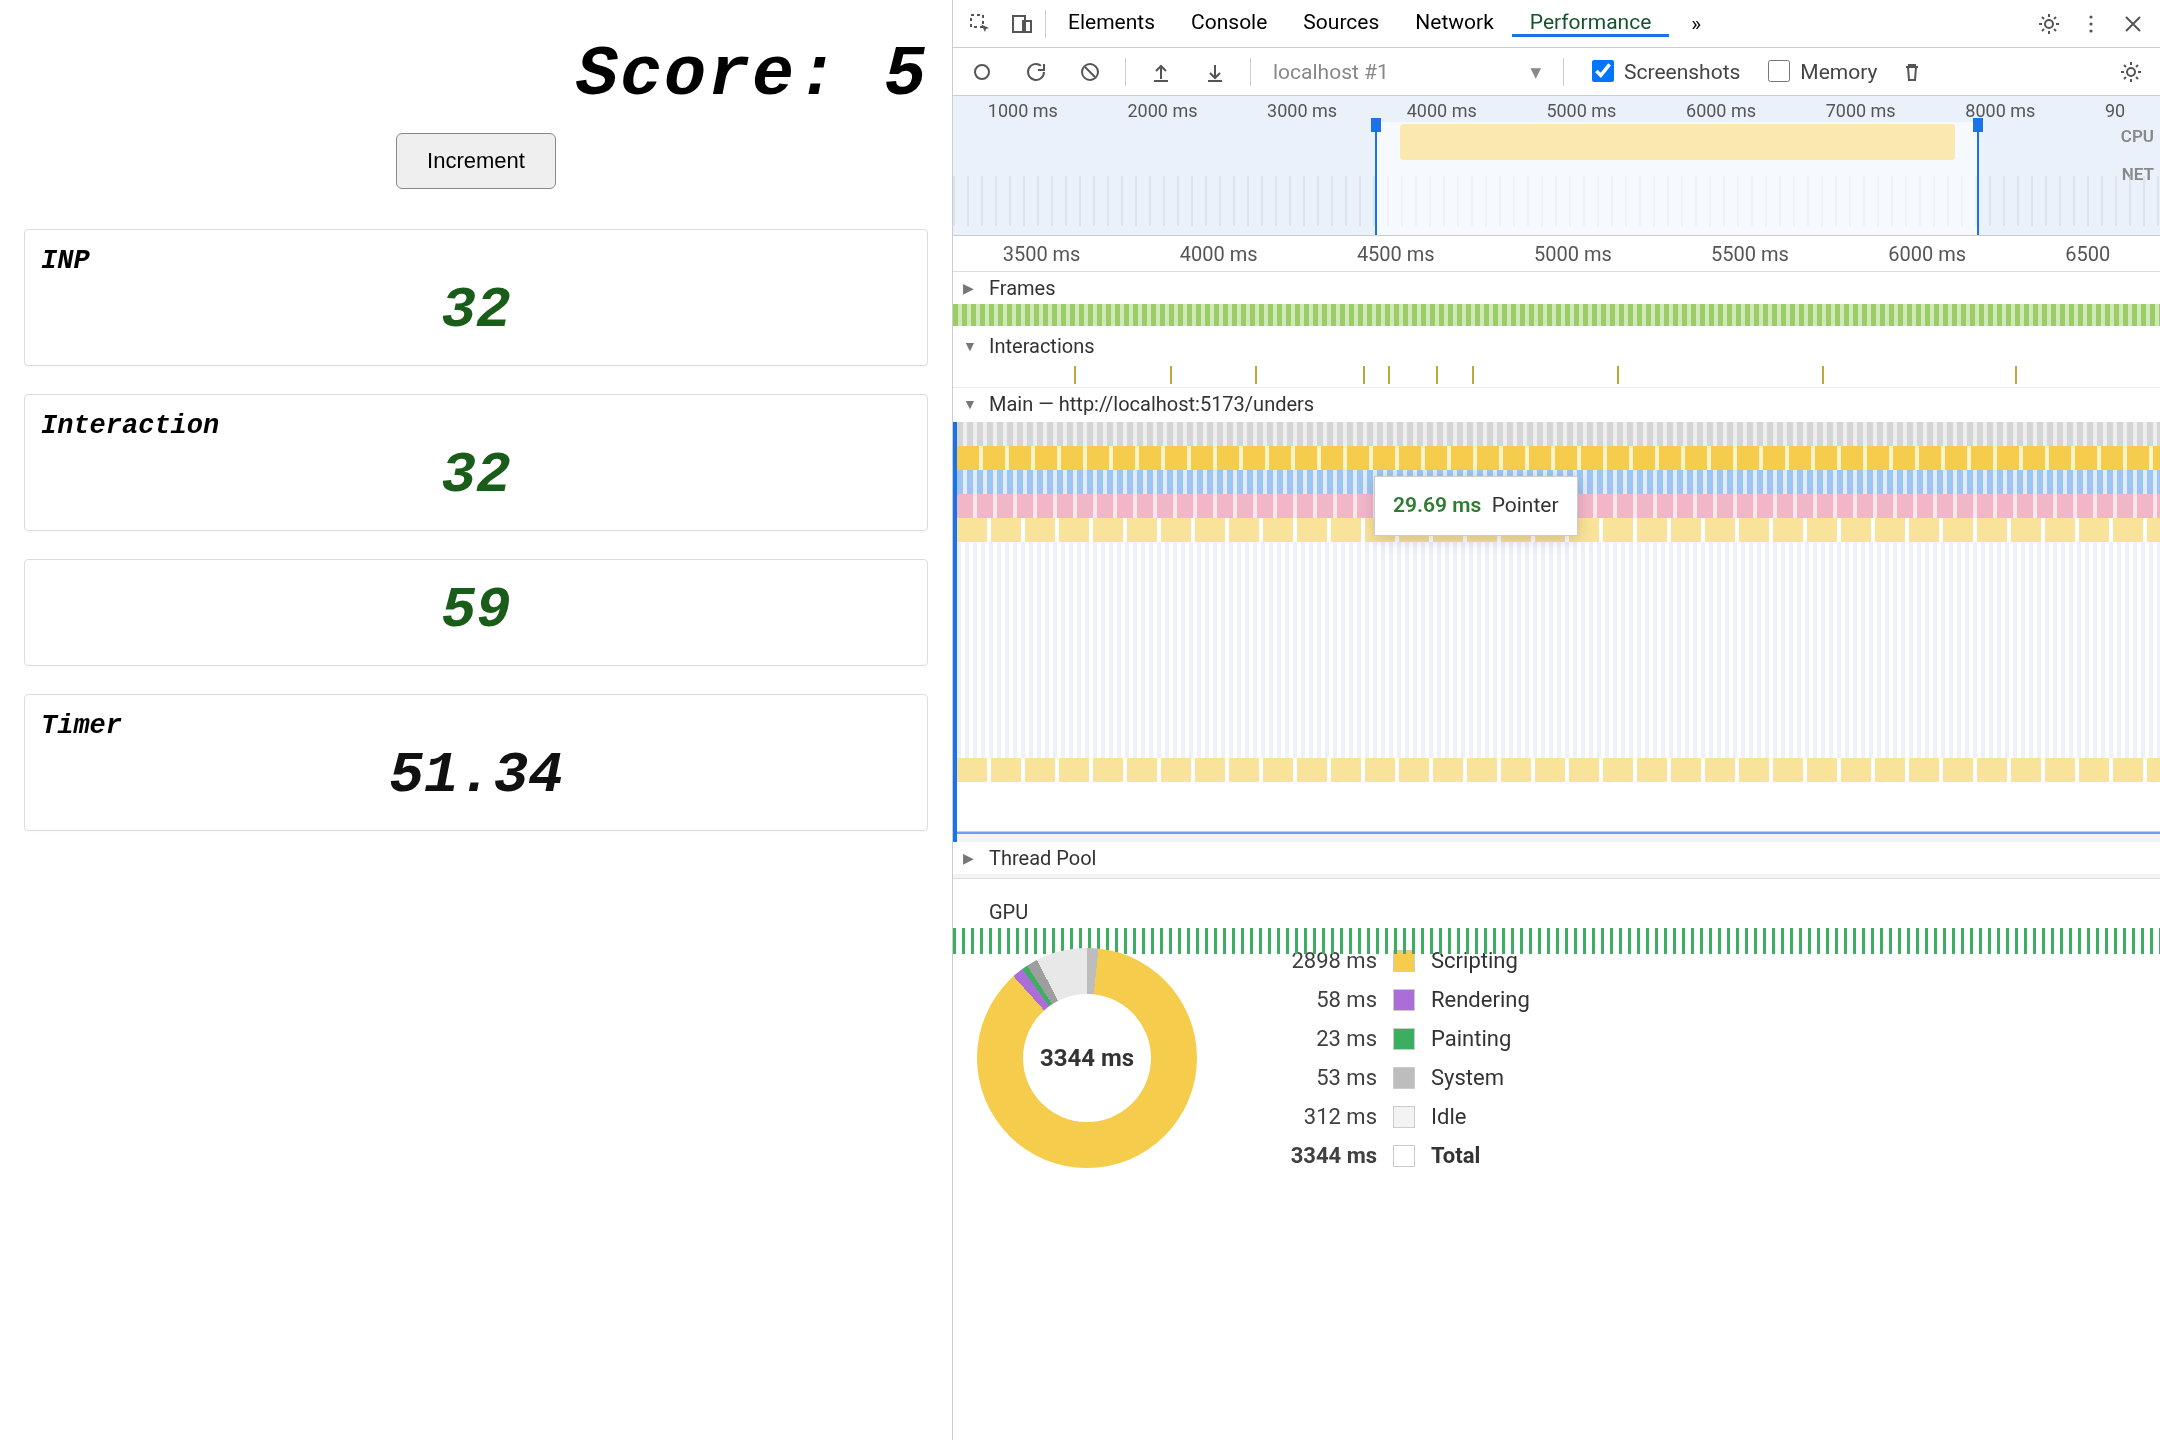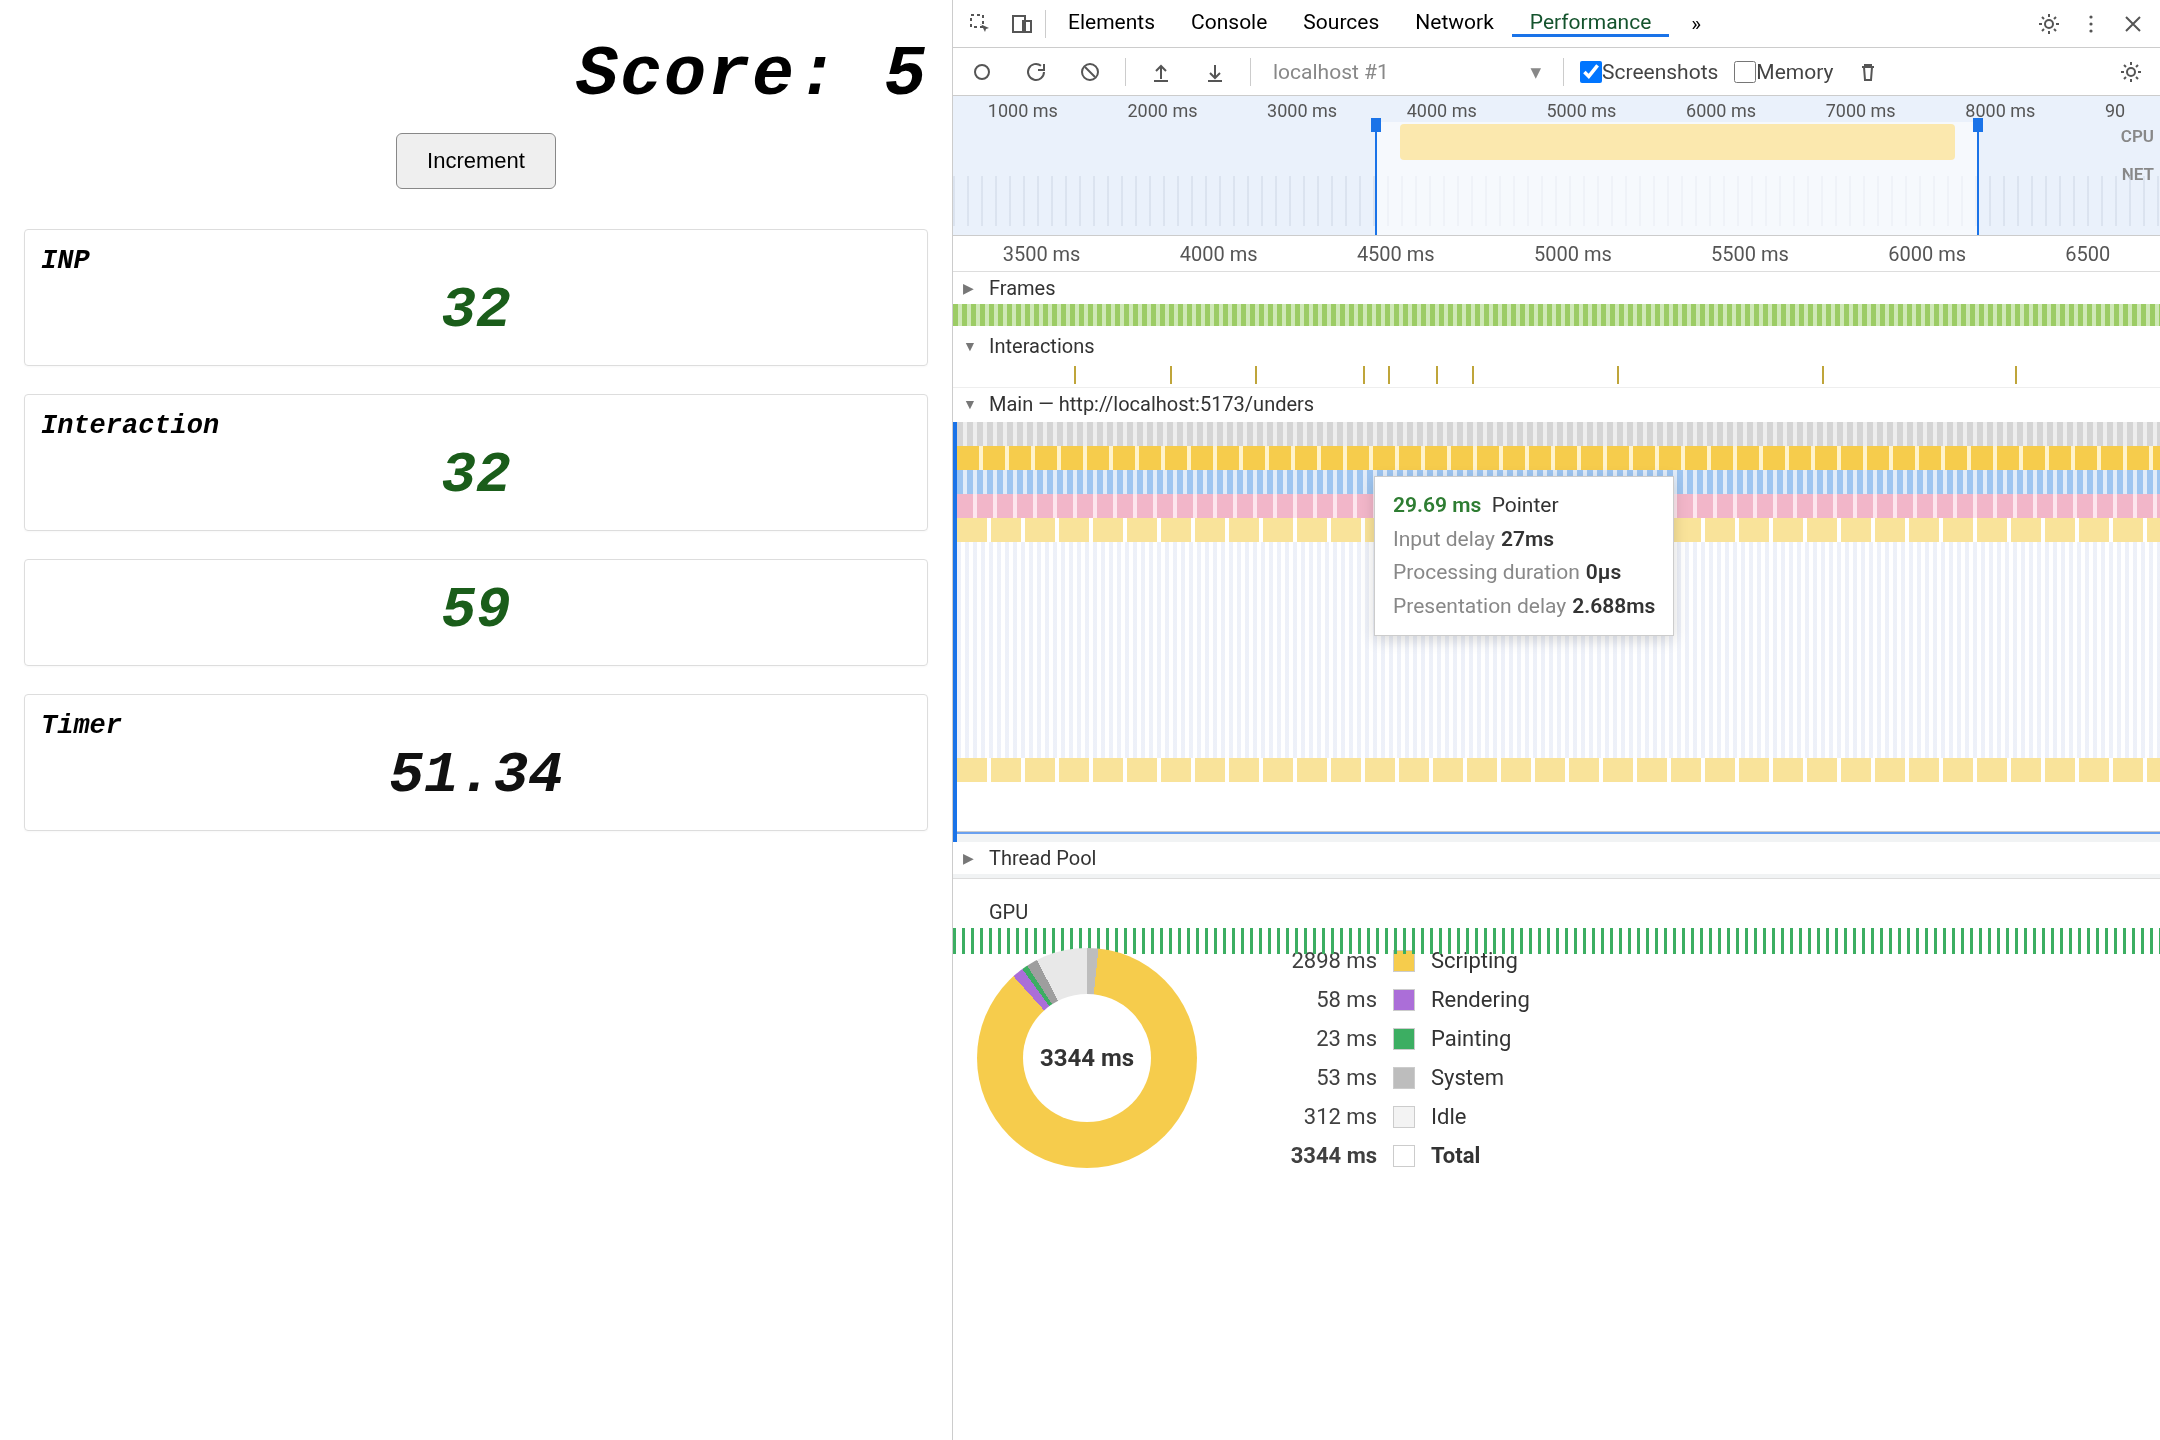--- a/index.html
+++ b/index.html
@@ -106,22 +106,23 @@
     border-bottom: 1px solid #ccc;
     padding: 0 10px;
     gap: 16px;
   }
   .vsep { width:1px; height:28px; background:#ccc; }
   .rec-dropdown {
     display: inline-flex; align-items: center; gap: 8px;
     color: #888; padding: 0 6px; min-width: 280px;
   }
   .cbx, .cbxo {
-    display: inline-flex; align-items: center; 
+    display: inline-flex; align-items: flex-start; gap: 10px;
     color: #444;
+    margin-left: 12px;
   }
   .cbx input, .cbxo input { width:22px; height:22px; }
 
   
   .overview {
     position: relative;
     height: 140px;
     background: #eaf1fb;
     border-bottom: 1px solid #ccc;
   }
@@ -485,25 +486,20 @@
       <div class="lane-row r-faint"></div>
       <div class="lane-row r-faint"></div>
       <div class="lane-row r-faint"></div>
       <div class="lane-row r-ly"></div>
 
       <div class="tooltip" id="tt" style="left: 402px; top: 54px;">
         <div class="tt-title">
           <span class="tt-ms">29.69 ms</span>
           &nbsp;<span>Pointer</span>
         </div>
-        <div id="tt-rows">
-            <div><span class="k">Input delay</span><span class="v">27ms</span></div>
-            <div><span class="k">Processing duration</span><span class="v">0µs</span></div>
-            <div><span class="k">Presentation delay</span><span class="v">2.688ms</span></div>
-          </div>
       </div>
     </div>
 
     <div class="track-header">
       <span class="tri">▶</span>
       <span>Thread Pool</span>
     </div>
     <div class="tp-lane"></div>
 
     <div class="track-header" style="padding-top:0">

